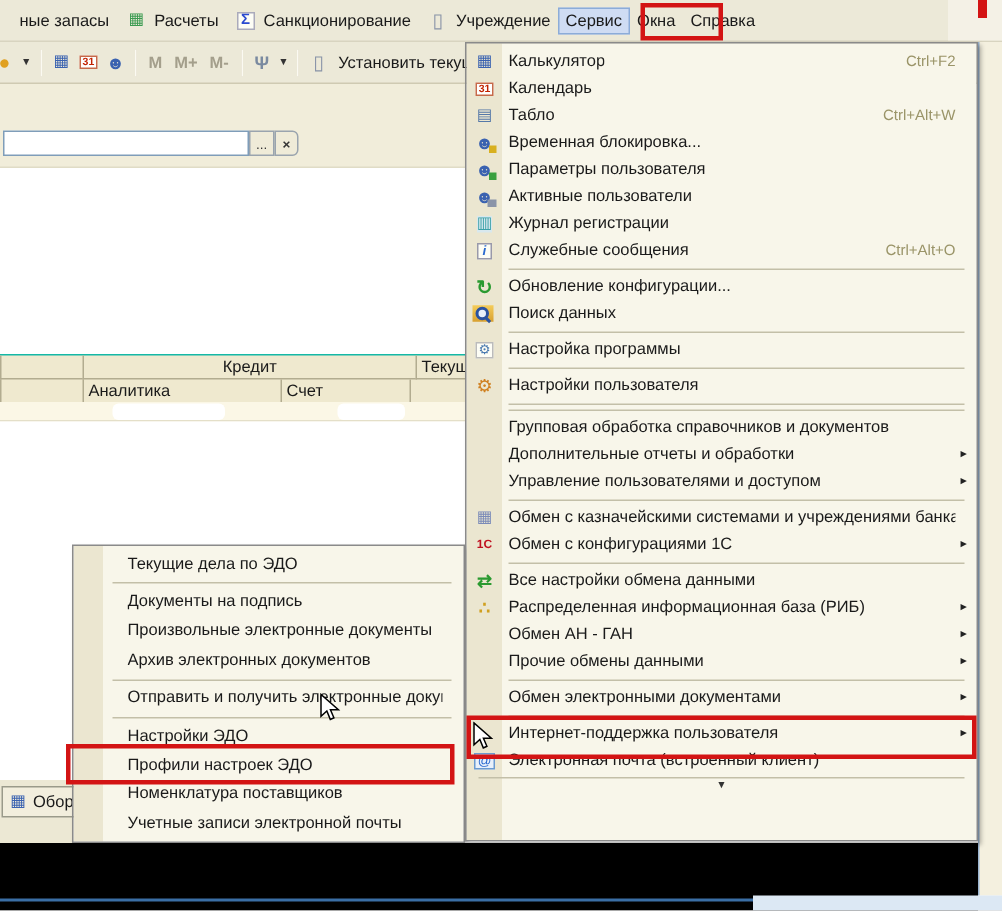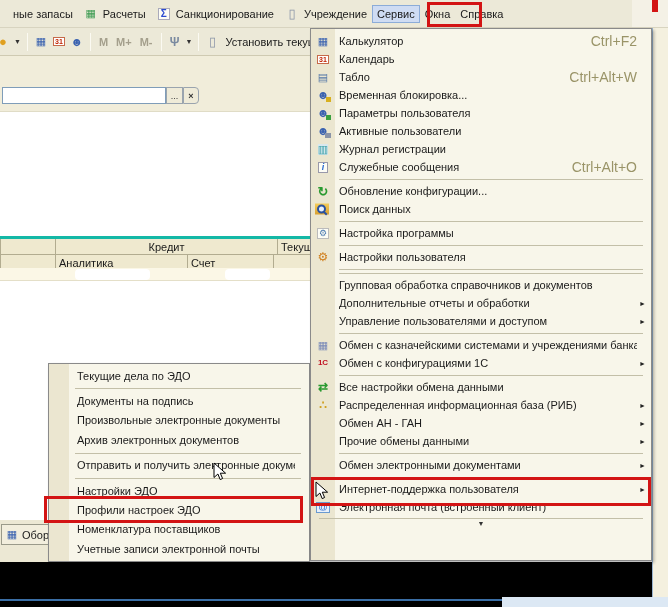--- a/index.html
+++ b/index.html
@@ -65,21 +65,21 @@
   .i-rib::before { content:"∴"; color:#d0a020; font-weight:bold; font-size:12px; }
   .i-mail::before { content:"@"; color:#2a6ad0; background:#e8f0fa; border:1px solid #6a9ad0; font-size:9px; padding:0 1px; }
   
   .panel { position:absolute; left:0; top:56px; width:310px; height:56px; background:#f1edda; border-bottom:1px solid #e0dcc6; }
   .filter-input { position:absolute; left:2px; top:31px; width:164px; height:17px; background:#fff; border:1px solid #7f9db9; }
   .fbtn { position:absolute; top:31px; height:17px; background:#efebd8; border:1px solid #9aa4ae; font-size:9px; color:#333;
           display:flex; align-items:center; justify-content:center; }
   .fbtn.dots { left:166px; width:17px; }
   .fbtn.clear { left:183px; width:16px; border-radius:0 4px 4px 0; font-weight:bold; }
   .content { position:absolute; left:0; top:112px; width:310px; height:124px; background:#fff; }
-  .thead { position:absolute; left:0; top:236px; width:310px; height:32px; background:#efe9cf; border-top:3px solid #14b8a6; }
+  .thead { position:absolute; left:0; top:236px; width:310px; height:32px; background:#efe9cf; border-top:1px solid #14b8a6; }
   .th { position:absolute; border-left:1px solid #b2ac90; border-bottom:1px solid #b2ac90; display:flex; align-items:center; padding:0 3px; overflow:hidden; white-space:nowrap; }
   .th.center { justify-content:center; }
   .trow { position:absolute; left:0; top:268px; width:310px; height:13px; background:#fbf7e6; border-bottom:1px solid #e4dfc8; }
   .smudge { position:absolute; background:#fff; border-radius:4px; }
   .white-lower { position:absolute; left:0; top:281px; width:310px; height:82px; background:#fff; }
   .tabstrip { position:absolute; left:0; top:520px; width:48px; height:42px; background:#ece8d4; }
   .obtab { position:absolute; left:1px; top:524px; width:58px; height:21px; background:#f2eedd; border:1px solid #9a9a8a;
            display:flex; align-items:center; gap:2px; padding:0 2px; overflow:hidden; white-space:nowrap; }
   .rstrip { position:absolute; left:652px; top:28px; width:16px; height:569px; background:#f4f0df; border-left:1px solid #9ab4d0; }
   
@@ -93,24 +93,24 @@
     border:1px solid #8a8a8a; box-shadow:2px 2px 3px rgba(0,0,0,0.30);
     padding-top:3px; z-index:5;
   }
   .edomenu {
     position:absolute; left:48px; top:363px; width:262px; height:199px;
     background:linear-gradient(90deg,#ebe6d0 0,#ebe6d0 20px,#f8f6ea 20px);
     border:1px solid #8a8a8a; box-shadow:2px 2px 3px rgba(0,0,0,0.30);
     padding-top:2px; z-index:4;
   }
   .mi { position:relative; display:flex; align-items:center; height:18px; padding-left:28px; padding-right:14px; white-space:nowrap; }
-  .edomenu .mi { height:19.4px; padding-left:28px; }
+  .edomenu .mi { height:19.4px; padding-left:36px; }
   .mi .ico { position:absolute; left:4px; top:50%; transform:translateY(-50%); }
   .mi .lbl { overflow:hidden; }
-  .mi .sc { margin-left:auto; color:#9a9468; font-size:14px; }
+  .mi .sc { margin-left:auto; color:#9a9468; font-size:10px; }
   .mi.has-sub::after { content:"►"; position:absolute; right:5px; top:50%; transform:translateY(-50%); font-size:7px; color:#222; }
   .msep { height:1px; background:#c3bfa8; margin:3px 8px 2px 28px; }
   .edomenu .msep { margin-left:26px; }
   .scrollhint { height:10px; display:flex; align-items:center; justify-content:center; font-size:7px; color:#333; border-top:1px solid #c3bfa8; margin:2px 8px 0 8px; }
   
   .redbox { position:absolute; border:3px solid #d31414; z-index:9; pointer-events:none; }
   .cursor { position:absolute; z-index:10; pointer-events:none; }
 </style>
 </head>
 <body>

